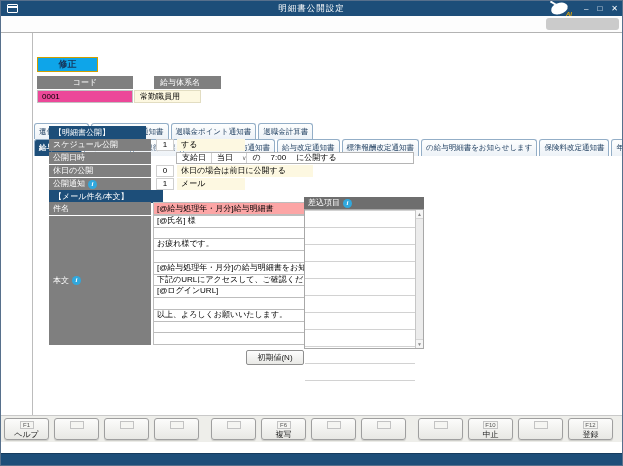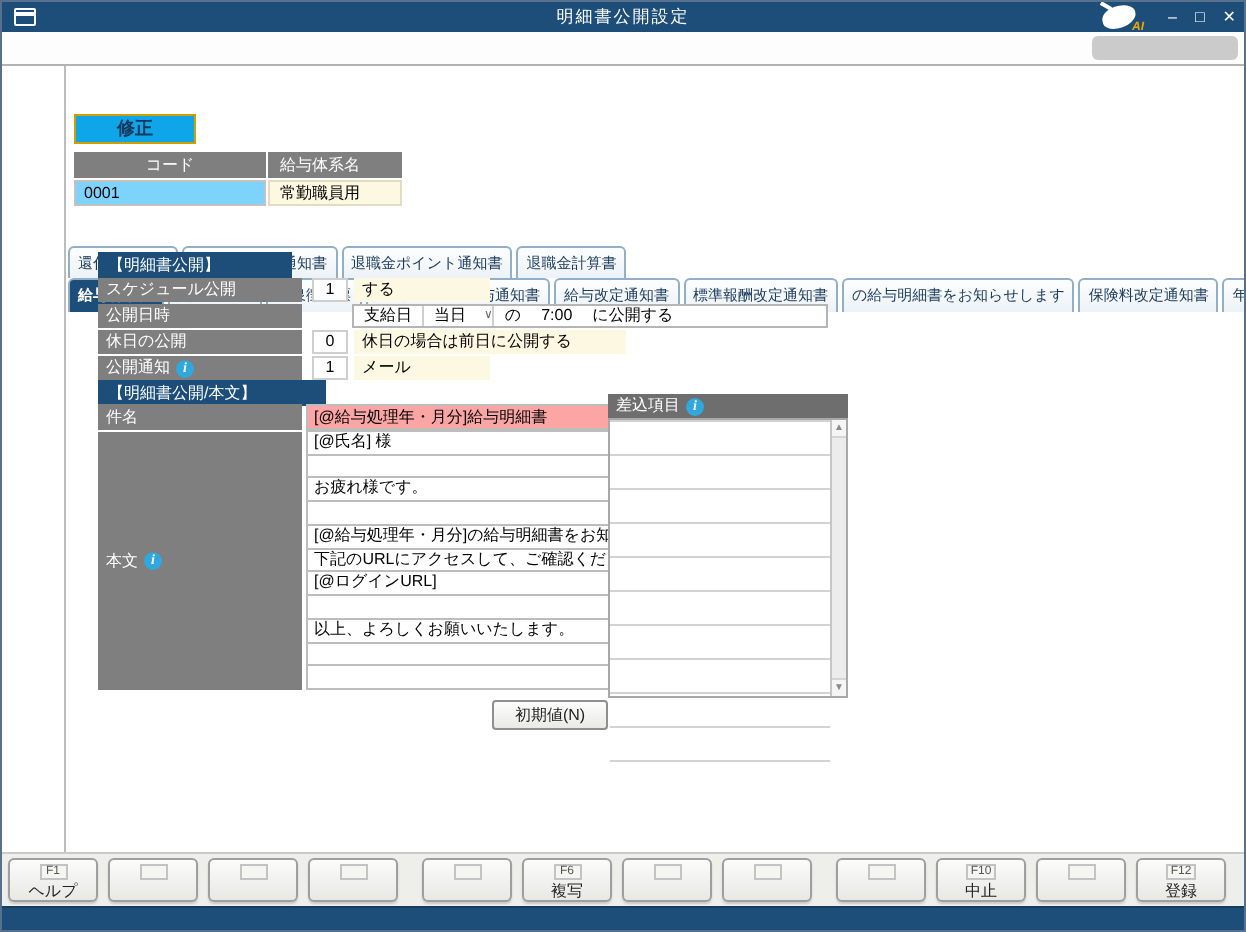--- a/index.html
+++ b/index.html
@@ -33,23 +33,23 @@
   .mode-btn {
     position:absolute; left:36px; top:24px; width:61px; height:15px;
     background:#0ea5e9; border:1px solid #cf9f00; color:#16365c;
     font-size:9px; font-weight:bold; text-align:center; line-height:13px;
   }
   
   .code-table { position:absolute; left:36px; top:43px; }
   .ct-row { display:flex; }
   .ct-h { background:#7f7f7f; color:#fff; font-size:8px; height:13px; line-height:13px; margin-bottom:1px; }
   .ct-h.c1 { width:96px; text-align:center; margin-right:1px; }
-  .ct-h.c2 { width:67px; padding-left:6px; }
+  .ct-h.c2 { width:67px; padding-left:6px;margin-left:20px; }
   .ct-c { font-size:8px; height:13px; line-height:12px; }
-  .ct-c.c1 { width:96px; background:#7dd3fc; border:1px solid #c2c2c2; padding-left:4px; margin-right:1px; }
+  .ct-c.c1 { width:96px; background:#ec4899; border:1px solid #c2c2c2; padding-left:4px; margin-right:1px; }
   .ct-c.c2 { width:67px; background:#fdf8e1; border:1px solid #e2ddc2; padding-left:5px; }
   
   .tabrow { position:absolute; left:33px; display:flex; white-space:nowrap; }
   .tabrow1 { top:90px; height:16px; }
   .tabrow2 { top:106px; height:17px; width:588px; overflow:hidden; }
   .tab {
     height:100%; padding:0 4px; margin-right:2px; font-size:7.5px; line-height:15px;
     color:#1a3a5c; background:linear-gradient(#fdfefe,#edf2f7);
     border:1px solid #93aec7; border-bottom:none; border-radius:3px 3px 0 0; cursor:default;
   }
@@ -83,21 +83,21 @@
   .sb-up { top:0; border-bottom:1px solid #d5d5d5; } .sb-dn { bottom:0; border-top:1px solid #d5d5d5; }
   
   .default-btn {
     position:absolute; left:245px; top:317px; width:58px; height:15px;
     background:linear-gradient(#fdfdfd,#e9e9e6); border:1px solid #8f8f8f; border-radius:2px;
     font-size:8px; text-align:center; line-height:13px; color:#222;
   }
   
   .info { width:9px; height:9px; border-radius:50%; background:#31a8dd; color:#fff; font-size:7px; font-weight:bold; font-style:italic; text-align:center; line-height:9px; font-family:"Liberation Serif","DejaVu Serif",serif; flex:none; }
   
-  .fkeybar { position:absolute; left:0; top:425px; width:100%; height:27px; background:#eeeeea; border-top:1px solid #c9c9c9; display:flex; align-items:center; padding-left:3px; }
+  .fkeybar { position:absolute; left:0; top:414px; width:100%; height:27px; background:#eeeeea; border-top:1px solid #c9c9c9; display:flex; align-items:center; padding-left:3px; }
   .fkey {
     width:45px; height:22px; margin-right:5px; border:1px solid #9f9f9f; border-radius:3px;
     background:linear-gradient(#fcfcfb,#e8e8e4); box-shadow:0 1px 1px rgba(0,0,0,.15);
     display:flex; flex-direction:column; align-items:center; justify-content:flex-start; padding-top:2px;
   }
   .fkey.gap { margin-right:12px; }
   .fkey-slot { min-width:14px; height:8px; border:1px solid #c3c3c3; background:#f5f5f2; font-size:6px; line-height:7px; color:#555; text-align:center; padding:0 1px; }
   .fkey-label { font-size:8px; line-height:11px; color:#222; }
   
   .statusbar { position:absolute; left:0; top:452px; width:100%; height:14px; background:#1d4e79; border-top:1px solid #163c5e; }
@@ -190,21 +190,21 @@
 
     <div class="p-row" style="top:145px;">
       <div class="p-label">
         <span>公開通知</span>
         <span class="info">i</span>
       </div>
       <div class="num-box">1</div>
       <div class="val-box w68">メール</div>
     </div>
 
-    <div class="sec-h" style="left:48px; top:157px; width:114px;">【明細書公開/本文】</div>
+    <div class="sec-h" style="left:48px; top:157px; width:114px;">【メール件名/本文】</div>
 
     <div class="subject-row">
       <div class="m-label">件名</div>
       <div class="subject-box">[@給与処理年・月分]給与明細書</div>
     </div>
 
     <div class="body-label">
       <span>本文</span>
       <span class="info">i</span>
     </div>

